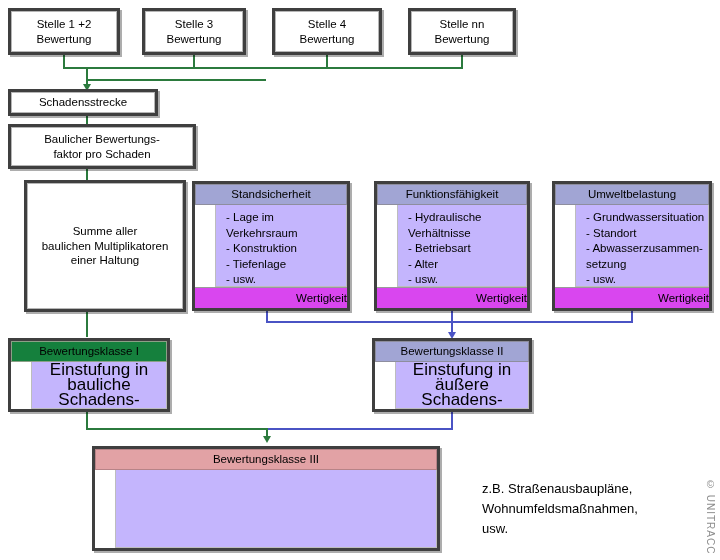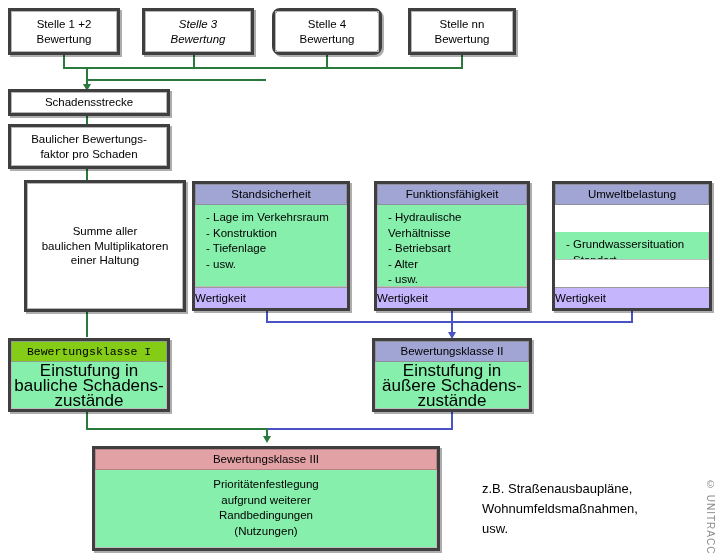--- a/index.html
+++ b/index.html
@@ -75,46 +75,47 @@
     flex: 0 0 auto;
     text-align: center;
     font-size: 11.5px;
     line-height: 19px;
     color: #000000;
     border: 1px solid #8e8e9e;
     box-sizing: border-box;
   }
   .tbox-body {
     flex: 1 1 auto;
-    background: #86efac;
+    background: #c4b5fd;
     border: 1px solid #bdbdbd;
     border-top: none;
     box-sizing: border-box;
     display: flex;
     flex-direction: column;
     justify-content: flex-start;
     overflow: hidden;
+    margin-left: 20px;
   }
   .tbox-list {
     padding: 5px 0 0 10px;
     font-size: 11.5px;
     line-height: 15.5px;
     color: #000;
     white-space: pre-line;
     text-align: left;
   }
   .tbox-list.center-ind { }
   .tbox-foot {
     flex: 0 0 auto;
-    text-align: left;
+    text-align: right;
     font-size: 11.5px;
     line-height: 20px;
     border-top: 1px solid #9a9a9a;
     color: #000;
-    background: #c4b5fd;
+    background: #d946ef;
   }
   .tbox-ctext {
     flex: 1 1 auto;
     display: flex;
     align-items: center;
     justify-content: center;
     text-align: center;
     font-size: 17px;
     line-height: 15px;
     color: #000;
@@ -179,28 +180,28 @@
 
 <div id="canvas">
 
   <div class="box plain" style="left:8px;top:8px;width:112px;height:47px;">
     <div class="box-inner">
       <div class="box-text">Stelle 1 +2
 Bewertung</div>
     </div>
   </div>
 
-  <div class="box plain" style="left:142px;top:8px;width:112px;height:47px;font-style:italic;">
+  <div class="box plain" style="left:142px;top:8px;width:104px;height:47px;">
     <div class="box-inner">
       <div class="box-text">Stelle 3
 Bewertung</div>
     </div>
   </div>
 
-  <div class="box plain" style="left:272px;top:8px;width:110px;height:47px;border-radius:8px;">
+  <div class="box plain" style="left:272px;top:8px;width:110px;height:47px;">
     <div class="box-inner">
       <div class="box-text">Stelle 4
 Bewertung</div>
     </div>
   </div>
 
   <div class="box plain" style="left:408px;top:8px;width:108px;height:47px;">
     <div class="box-inner">
       <div class="box-text">Stelle nn
 Bewertung</div>
@@ -210,29 +211,29 @@
   <div class="ln g" style="left:63px;top:55px;width:2px;height:13px;"></div>
   <div class="ln g" style="left:193px;top:55px;width:2px;height:13px;"></div>
   <div class="ln g" style="left:326px;top:55px;width:2px;height:13px;"></div>
   <div class="ln g" style="left:461px;top:55px;width:2px;height:13px;"></div>
   <div class="ln g" style="left:63px;top:67px;width:400px;height:2px;"></div>
   <div class="ln g" style="left:86px;top:67px;width:2px;height:14px;"></div>
   <div class="ln g" style="left:86px;top:79px;width:180px;height:2px;"></div>
   <div class="ln g" style="left:86px;top:79px;width:2px;height:7px;"></div>
   <div class="arw g" style="left:83px;top:84px;"></div>
 
-  <div class="box plain" style="left:8px;top:89px;width:162px;height:27px;">
+  <div class="box plain" style="left:8px;top:89px;width:150px;height:27px;">
     <div class="box-inner">
       <div class="box-text">Schadensstrecke</div>
     </div>
   </div>
 
   <div class="ln g" style="left:86px;top:116px;width:2px;height:9px;"></div>
 
-  <div class="box plain" style="left:8px;top:124px;width:162px;height:45px;">
+  <div class="box plain" style="left:8px;top:124px;width:188px;height:45px;">
     <div class="box-inner">
       <div class="box-text">Baulicher Bewertungs-
 faktor pro Schaden</div>
     </div>
   </div>
 
   <div class="ln g" style="left:86px;top:169px;width:2px;height:11px;"></div>
 
   <div class="box plain" style="left:8px;top:180px;width:162px;height:132px;margin-left:16px;">
     <div class="box-inner">
@@ -260,40 +261,40 @@
     <div class="tbox-body">
       <div class="tbox-list center-ind">- Hydraulische
    Verhältnisse
 - Betriebsart
 - Alter
 - usw.</div>
     </div>
     <div class="tbox-foot">Wertigkeit</div>
   </div>
 
-  <div class="tbox" style="left:552px;top:181px;width:160px;height:130px;gap:27px;">
+  <div class="tbox" style="left:552px;top:181px;width:160px;height:130px;">
     <div class="tbox-hd" style="background:#a1a5d4;">Umweltbelastung</div>
     <div class="tbox-body">
       <div class="tbox-list">- Grundwassersituation
 - Standort
 - Abwasserzusammen-
    setzung
 - usw.</div>
     </div>
     <div class="tbox-foot">Wertigkeit</div>
   </div>
 
   <div class="ln b" style="left:266px;top:311px;width:2px;height:12px;"></div>
   <div class="ln b" style="left:451px;top:311px;width:2px;height:26px;"></div>
   <div class="ln b" style="left:631px;top:311px;width:2px;height:12px;"></div>
   <div class="ln b" style="left:266px;top:321px;width:367px;height:2px;"></div>
   <div class="arw b" style="left:448px;top:332px;"></div>
 
   <div class="tbox" style="left:8px;top:338px;width:162px;height:74px;">
-    <div class="tbox-hd" style="background:#84cc16;border-color:#8ba087;font-family:Liberation Mono, monospace;">Bewertungsklasse I</div>
+    <div class="tbox-hd" style="background:#15803d;border-color:#8ba087;">Bewertungsklasse I</div>
     <div class="tbox-body">
       <div class="tbox-ctext">Einstufung in
 bauliche Schadens-
 zustände</div>
     </div>
   </div>
 
   <div class="tbox" style="left:372px;top:338px;width:160px;height:74px;">
     <div class="tbox-hd" style="background:#a1a5d4;">Bewertungsklasse II</div>
     <div class="tbox-body">
@@ -307,24 +308,20 @@
   <div class="ln g" style="left:86px;top:428px;width:181px;height:2px;"></div>
   <div class="ln b" style="left:451px;top:412px;width:2px;height:17px;"></div>
   <div class="ln b" style="left:266px;top:428px;width:187px;height:2px;"></div>
   <div class="ln g" style="left:266px;top:428px;width:2px;height:10px;"></div>
   <div class="arw g" style="left:263px;top:436px;"></div>
 
   <div class="tbox" style="left:92px;top:446px;width:348px;height:105px;">
     <div class="tbox-hd" style="background:#e2a2a5;border-color:#b78387;">Bewertungsklasse III</div>
     <div class="tbox-body">
       <div class="split">
-        <div>Prioritätenfestlegung
-aufgrund weiterer
-Randbedingungen
-(Nutzungen)</div>
       </div>
     </div>
   </div>
 
   <div class="note" style="left:482px;top:479px;width:220px;">z.B. Straßenausbaupläne,
 Wohnumfeldsmaßnahmen,
 usw.</div>
 
   <div class="wm" style="right:4px;bottom:6px;">© UNITRACC</div>
 

